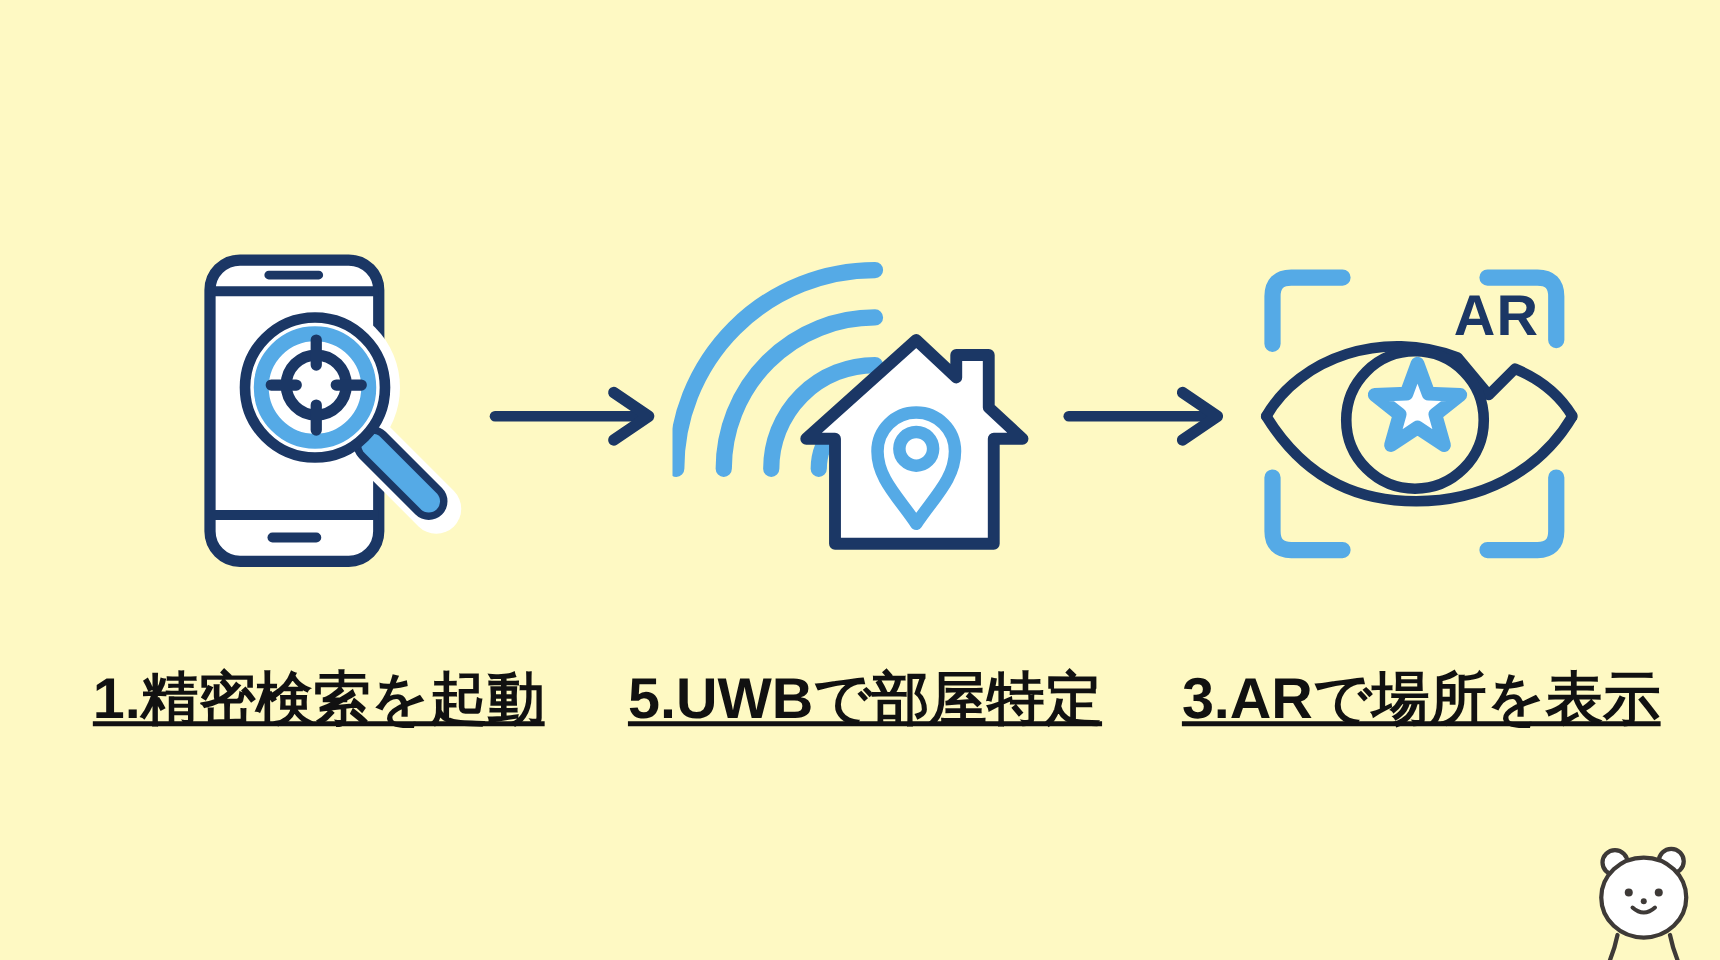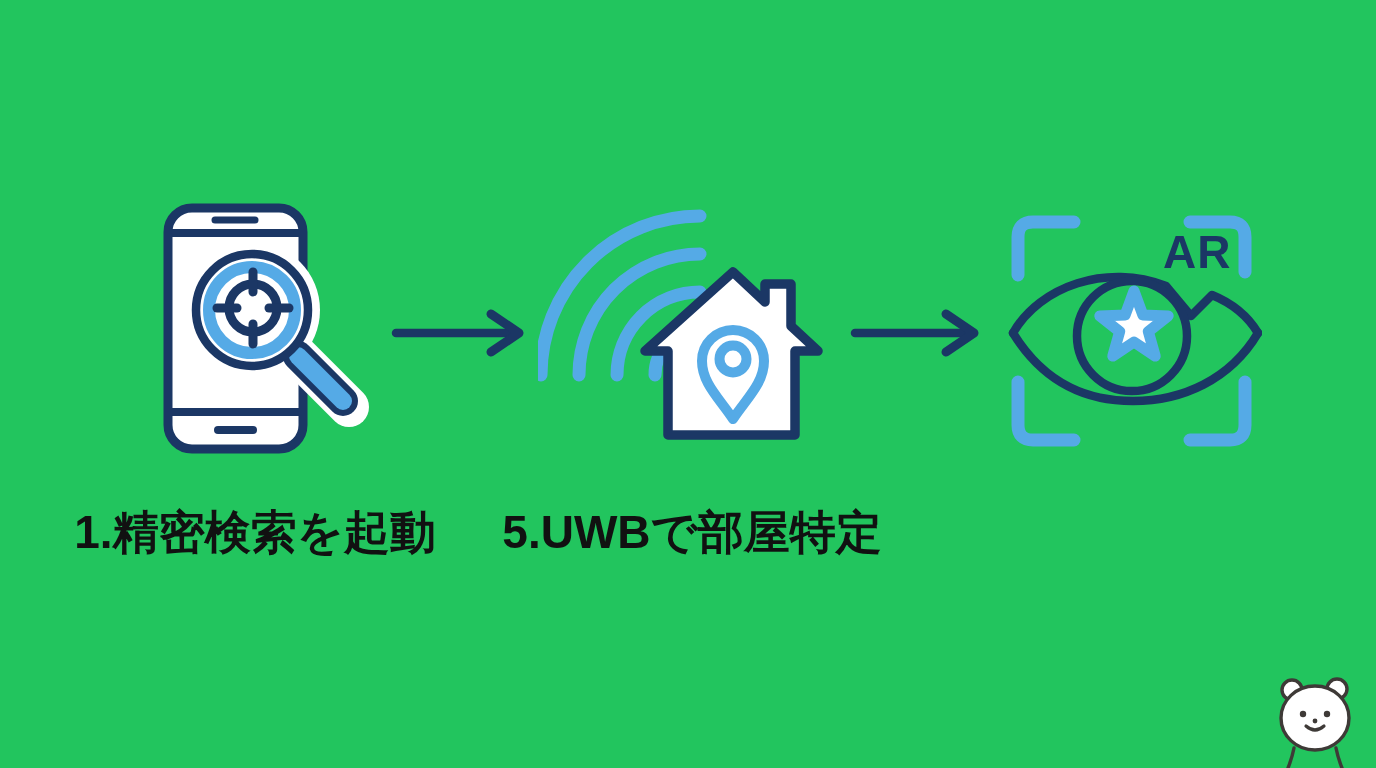--- a/index.html
+++ b/index.html
@@ -1,25 +1,25 @@
 <!DOCTYPE html>
 <html><head>
 <meta charset="utf-8">
 <style>
   html,body { margin:0; padding:0; background:#ffffff; }
   .stage {
     position:relative; width:1376px; height:768px;
-    background:#22c55e; overflow:hidden;
+    background:#fef9c3; overflow:hidden;
     font-family:"Liberation Sans", sans-serif;
   }
   .abs { position:absolute; }
   .step-label {
-    position:absolute; top:502px;
+    position:absolute; top:528px;
     font-size:46px; font-weight:bold; color:#111111;
-    text-align:center; white-space:nowrap; line-height:60px;
+    text-align:center; white-space:nowrap; line-height:60px;text-decoration:underline;
   }
   .ar-text {
     position:absolute; left:1163px; top:229px;
     font-size:46px; font-weight:bold; color:#1b3765;
     letter-spacing:1px; line-height:46px;
   }
 </style>
 </head>
 <body>
 
@@ -84,20 +84,21 @@
 
     <circle cx="130" cy="128" r="55" fill="none" stroke="#1b3765" stroke-width="8.5"></circle>
 
     <path d="M 132 83 L 140.8 106.9 L 166.2 107.9 L 146.3 123.6 L 153.2 148.1 L 132 134 L 110.8 148.1 L 117.7 123.6 L 97.8 107.9 L 123.2 106.9 Z" fill="#ffffff" stroke="#55aae6" stroke-width="11" stroke-linejoin="round"></path>
   </svg>
 
   <span class="ar-text">AR</span>
 
   <div class="step-label" style="left:35px;  width:440px;">1.精密検索を起動</div>
   <div class="step-label" style="left:472px; width:440px;">5.UWBで部屋特定</div>
+  <div class="step-label" style="left:917px; width:440px;">3.ARで場所を表示</div>
 
   <svg class="abs" style="left:1266px; top:666px;" width="110" height="102" viewBox="0 0 110 102">
 
     <path d="M 28 82 Q 26 92 22 102" fill="none" stroke="#3e3a37" stroke-width="3.4" stroke-linecap="round"></path>
     <path d="M 70 82 Q 72 92 76 102" fill="none" stroke="#3e3a37" stroke-width="3.4" stroke-linecap="round"></path>
 
     <circle cx="26" cy="24" r="10" fill="#ffffff" stroke="#3e3a37" stroke-width="3.4"></circle>
     <circle cx="71" cy="23" r="10" fill="#ffffff" stroke="#3e3a37" stroke-width="3.4"></circle>
 
     <ellipse cx="49" cy="52" rx="34" ry="32" fill="#ffffff" stroke="#3e3a37" stroke-width="3.4"></ellipse>

